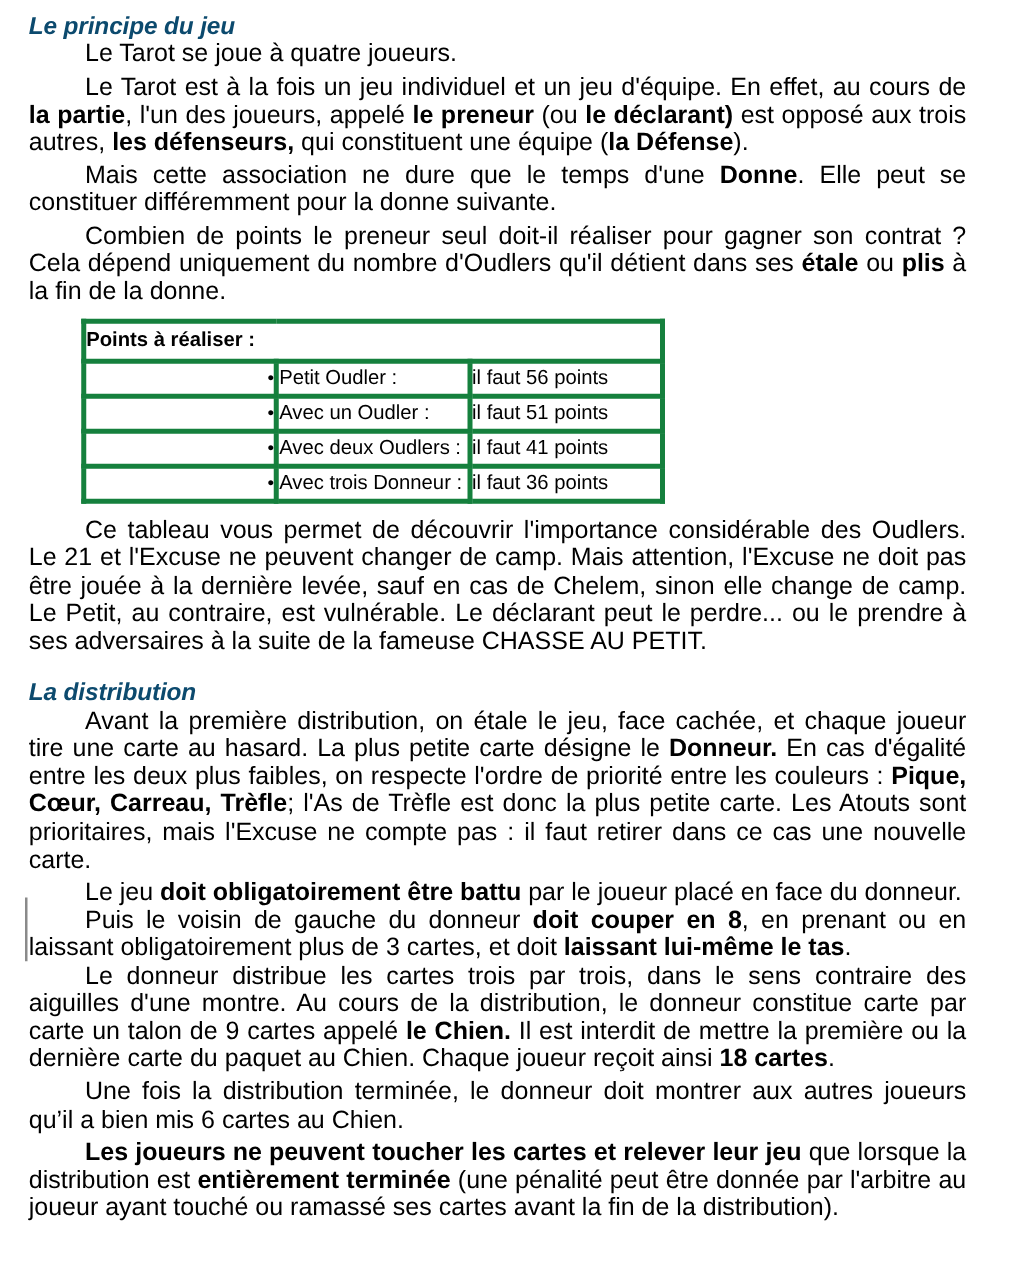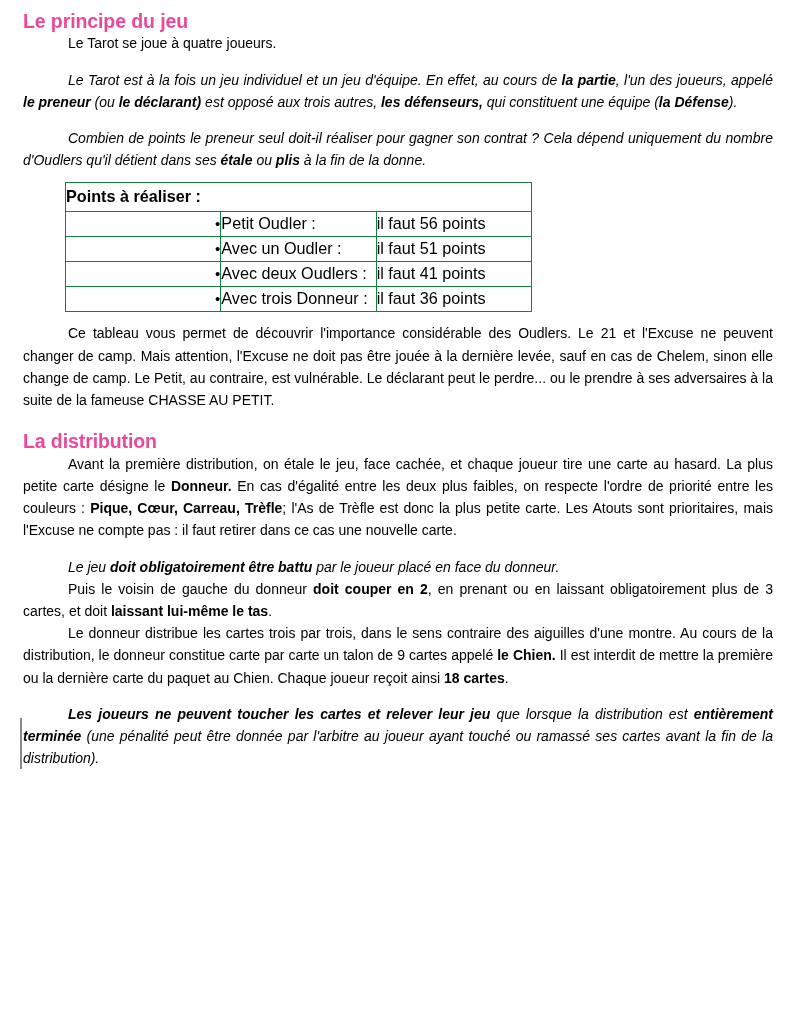--- a/index.html
+++ b/index.html
@@ -29,60 +29,61 @@
   .content {
     position: absolute;
     left: 23px;
     top: 0;
     width: 750px;
   }
 
   h2.section-heading {
     font-size: 19.5px;
     font-weight: bold;
-    color: #ec4899;
+    color: #0c4a6e;
     margin: 0;
     padding: 0;
     letter-spacing: -0.1px;
     line-height: 1.1;
+    font-style: italic;
   }
 
   .heading-1-wrap { padding-top: 11px; }
   .heading-2-wrap { padding-top: 20px; }
 
   p.para {
-    font-size: 14px;
+    font-size: 20px;
     line-height: 22.2px;
     text-align: justify;
     text-justify: inter-word;
     margin: 0;
     padding: 0;
     text-indent: 45px;
     hyphens: none;
   }
 
-  p.para + p.para { margin-top: 14px; font-style: italic; }
+  p.para + p.para { margin-top: 4px; }
   .after-heading { margin-top: 12px; }
 
   b, strong { font-weight: bold; }
 
   
   .points-table-wrap {
     margin-top: 11px;
     margin-bottom: 10px;
     padding-left: 42px;
   }
   table.points-table {
     border-collapse: collapse;
     width: 467px;
     table-layout: fixed;
     font-size: 16.2px;
   }
   table.points-table td {
-    border: 1px solid #15803d;
+    border: 4px solid #15803d;
     padding: 1px 0 2px 0;
     vertical-align: middle;
     line-height: 21px;
     background: #ffffff;
   }
   td.th-cell {
     font-weight: bold;
     padding-left: 10px;
     height: 25px;
   }
@@ -129,20 +130,23 @@
     </div>
 
     <p class="para after-heading">
       <span>Le Tarot se joue à quatre joueurs.</span>
     </p>
 
     <p class="para">
       <span>Le Tarot est à la fois un jeu individuel et un jeu d'équipe. En effet, au cours de </span><b>la partie</b><span>, l'un des joueurs, appelé </span><b>le preneur</b><span> (ou </span><b>le déclarant)</b><span> est opposé aux trois autres, </span><b>les défenseurs,</b><span> qui constituent une équipe (</span><b>la Défense</b><span>).</span>
     </p>
 
+    <p class="para">
+      <span>Mais cette association ne dure que le temps d'une </span><b>Donne</b><span>. Elle peut se constituer différemment pour la donne suivante.</span>
+    </p>
 
 
     <p class="para">
       <span>Combien de points le preneur seul doit-il réaliser pour gagner son contrat ? Cela dépend uniquement du nombre d'Oudlers qu'il détient dans ses </span><b>étale</b><span> ou </span><b>plis</b><span> à la fin de la donne.</span>
     </p>
 
     <div class="points-table-wrap">
       <table class="points-table">
         <tbody>
           <tr>
@@ -183,28 +187,31 @@
     <p class="para after-heading">
       <span>Avant la première distribution, on étale le jeu, face cachée, et chaque joueur tire une carte au hasard. La plus petite carte désigne le </span><b>Donneur.</b><span> En cas d'égalité entre les deux plus faibles, on respecte l'ordre de priorité entre les couleurs : </span><b>Pique, Cœur, Carreau, Trèfle</b><span>; l'As de Trèfle est donc la plus petite carte. Les Atouts sont prioritaires, mais l'Excuse ne compte pas : il faut retirer dans ce cas une nouvelle carte.</span>
     </p>
 
     <p class="para">
       <span>Le jeu </span><b>doit obligatoirement être battu</b><span> par le joueur placé en face du donneur.</span>
     </p>
 
     <div class="rel">
       <p class="para">
-        <span>Puis le voisin de gauche du donneur </span><b>doit couper en 2</b><span>, en prenant ou en laissant obligatoirement plus de 3 cartes, et doit </span><b>laissant lui-même le tas</b><span>.</span>
+        <span>Puis le voisin de gauche du donneur </span><b>doit couper en 8</b><span>, en prenant ou en laissant obligatoirement plus de 3 cartes, et doit </span><b>laissant lui-même le tas</b><span>.</span>
       </p>
     </div>
 
     <p class="para">
       <span>Le donneur distribue les cartes trois par trois, dans le sens contraire des aiguilles d'une montre. Au cours de la distribution, le donneur constitue carte par carte un talon de 9 cartes appelé </span><b>le Chien.</b><span> Il est interdit de mettre la première ou la dernière carte du paquet au Chien. Chaque joueur reçoit ainsi </span><b>18 cartes</b><span>.</span>
     </p>
 
+    <p class="para">
+      <span>Une fois la distribution terminée, le donneur doit montrer aux autres joueurs qu’il a bien mis 6 cartes au Chien.</span>
+    </p>
 
     <p class="para">
       <b>Les joueurs ne peuvent toucher les cartes et relever leur jeu</b><span> que lorsque la distribution est </span><b>entièrement terminée</b><span> (une pénalité peut être donnée par l'arbitre au joueur ayant touché ou ramassé ses cartes avant la fin de la distribution).</span>
     </p>
 
   </div>
 
   <div class="change-bar" id="change-bar" style="top: 718.438px; height: 50.4062px; background-color: rgb(138, 138, 138);"></div>
 </div>
 

